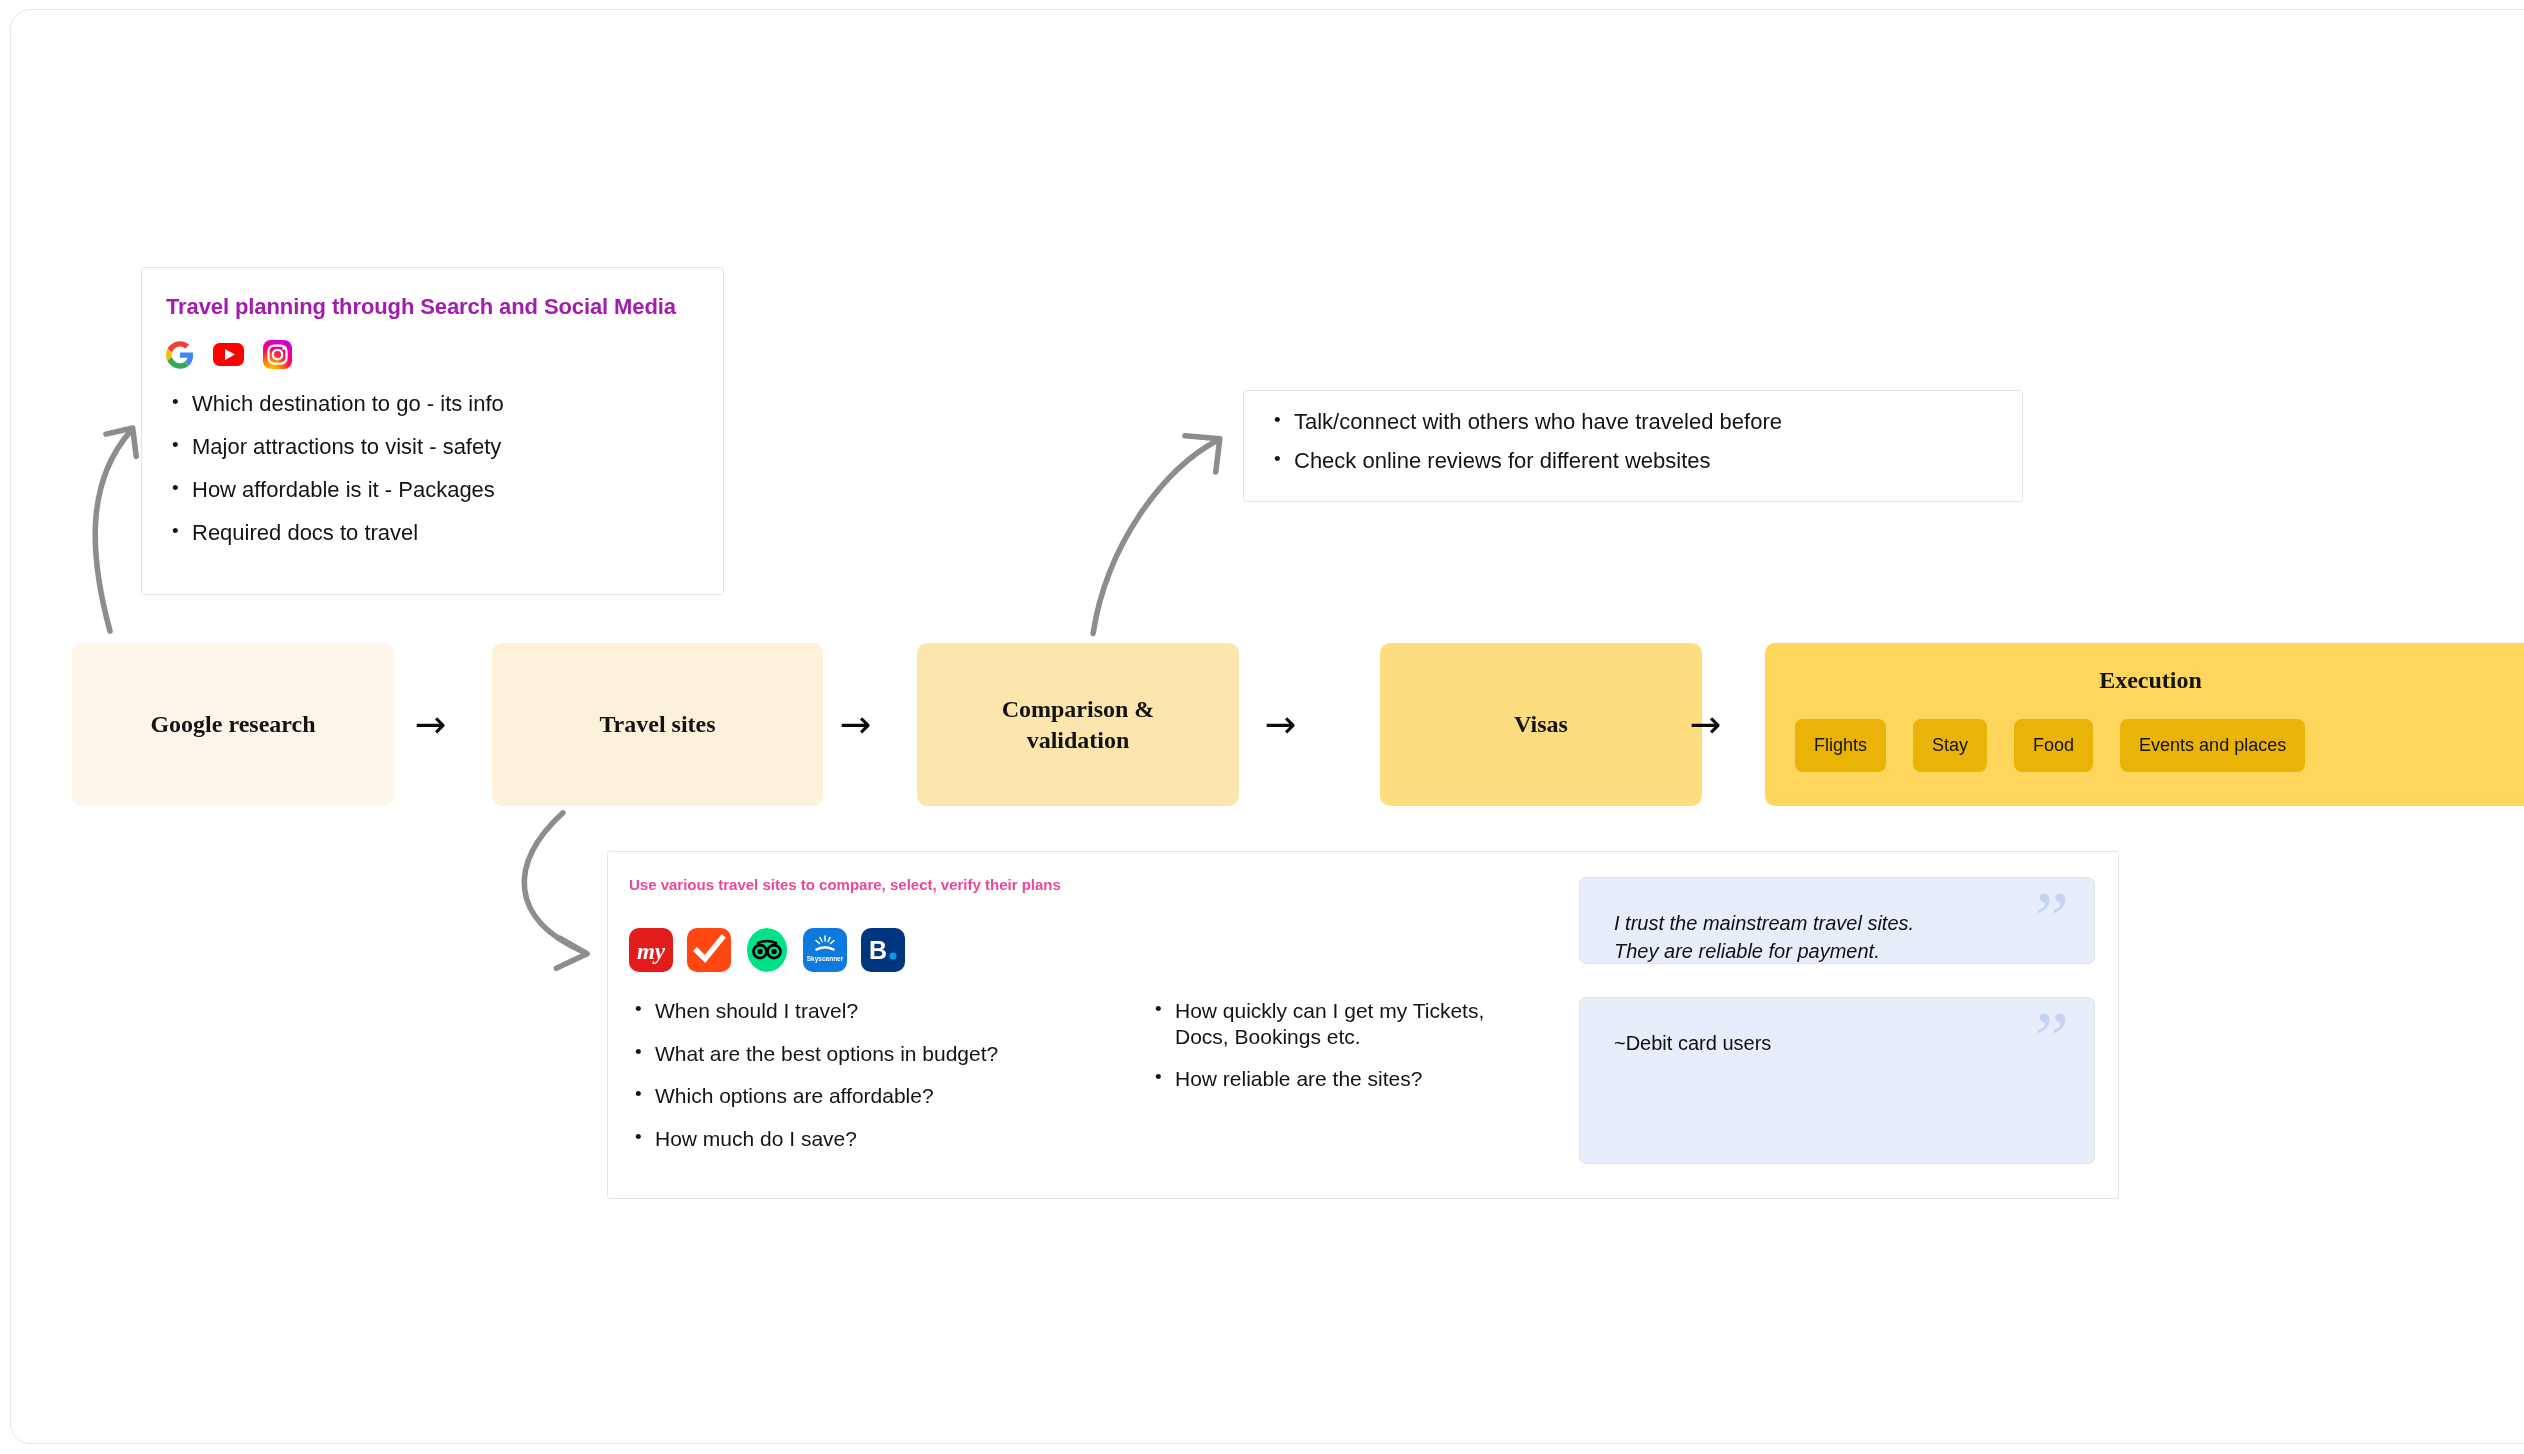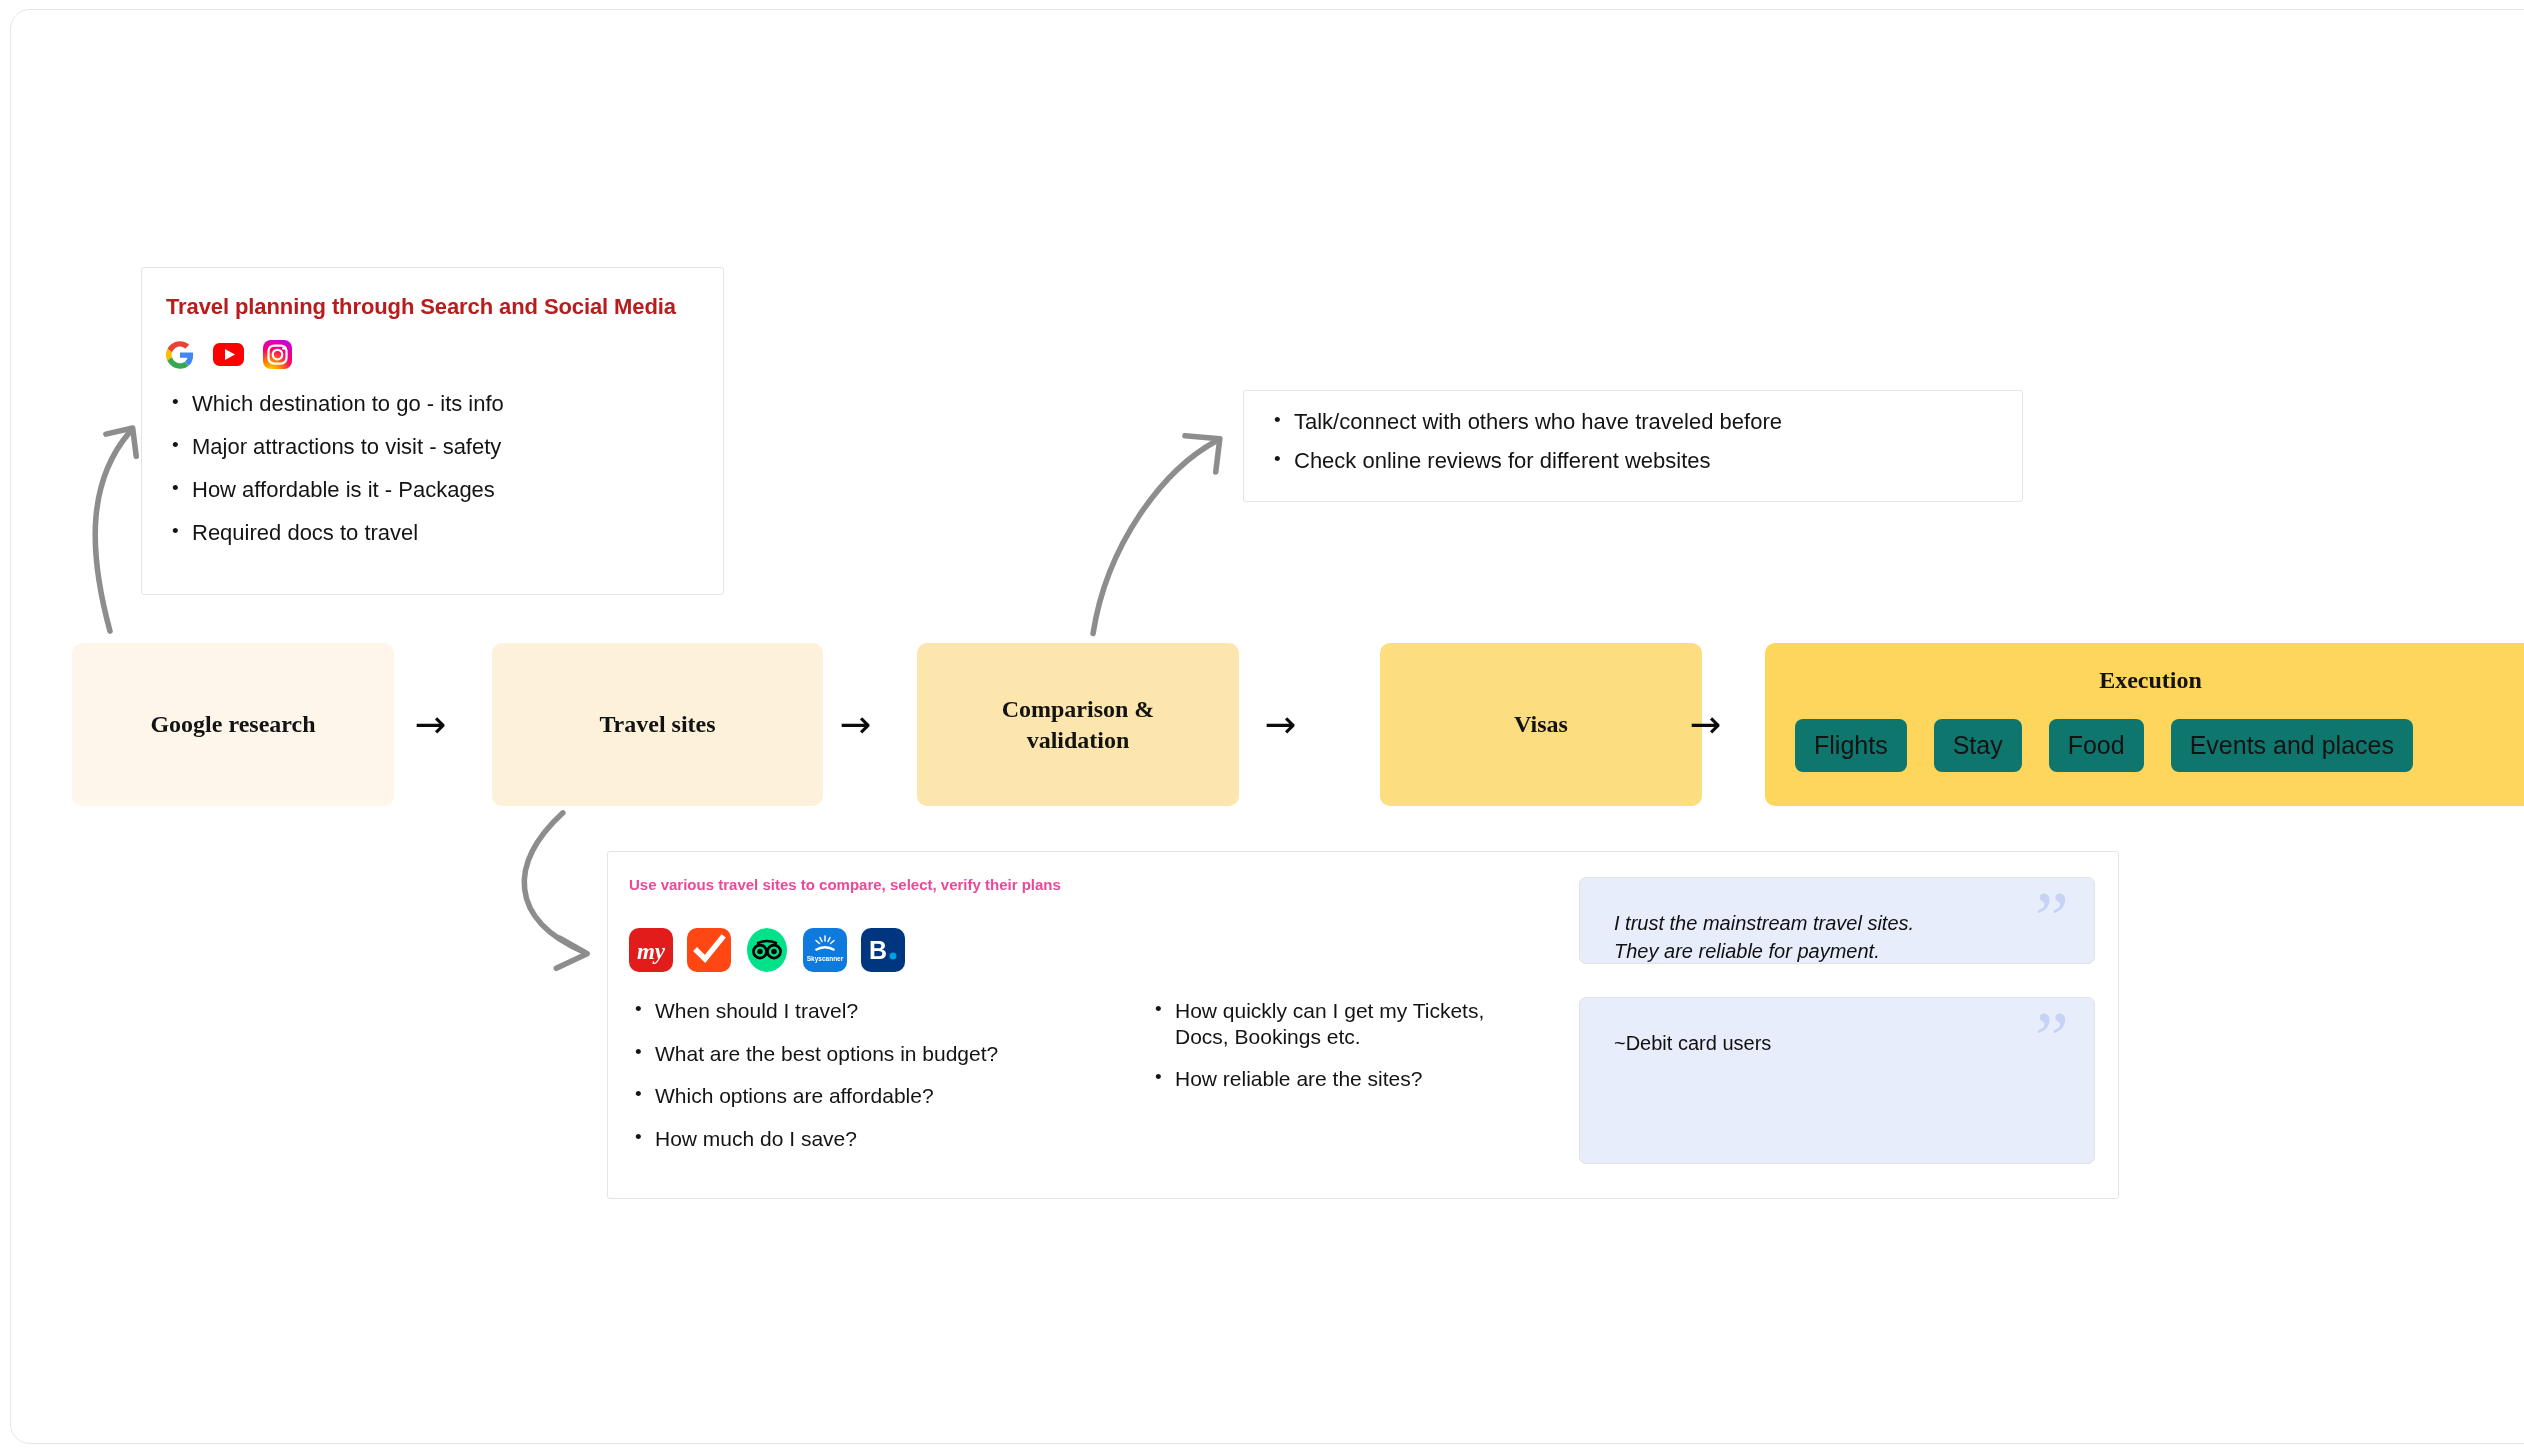--- a/index.html
+++ b/index.html
@@ -41,21 +41,21 @@
   #card-search {
     left: 130px;
     top: 257px;
     width: 583px;
     height: 328px;
     padding: 26px 24px 0 24px;
   }
   .card-title {
     font-size: 22px;
     font-weight: 700;
-    color: #b91c1c;
+    color: #a21caf;
     letter-spacing: -0.1px;
     margin: 0 0 20px 0;
     line-height: 1.2;
   }
   .icon-row {
     display: flex;
     align-items: center;
     gap: 19px;
     margin-bottom: 24px;
   }
@@ -144,27 +144,27 @@
     text-align: center;
     margin-top: 24px;
   }
   #exec-chips {
     display: flex;
     gap: 27px;
     margin-top: 25px;
     padding-left: 30px;
   }
   .chip {
-    background: #0f766e;
+    background: #eab308;
     border-radius: 8px;
     height: 53px;
     display: flex;
     align-items: center;
     justify-content: center;
-    font-size: 25px;
+    font-size: 18px;
     color: #131313;
     padding: 0 19px;
     box-sizing: border-box;
   }
 
   
   #card-detail {
     left: 596px;
     top: 841px;
     width: 1512px;

